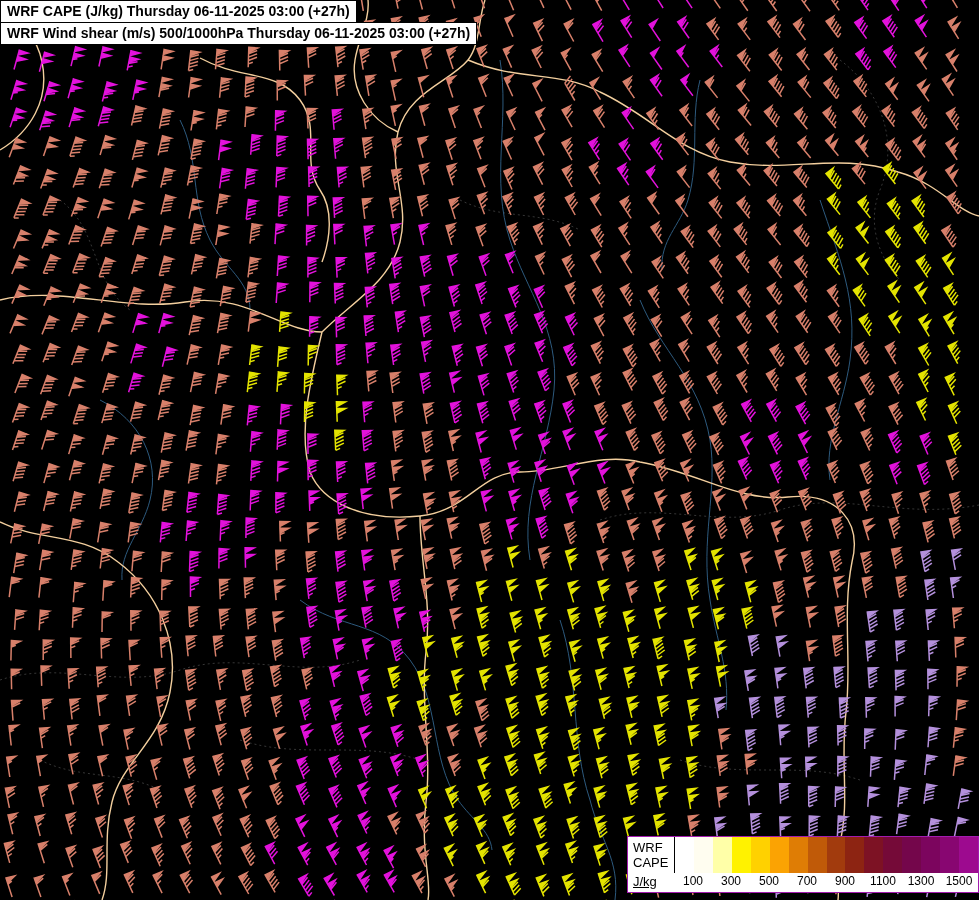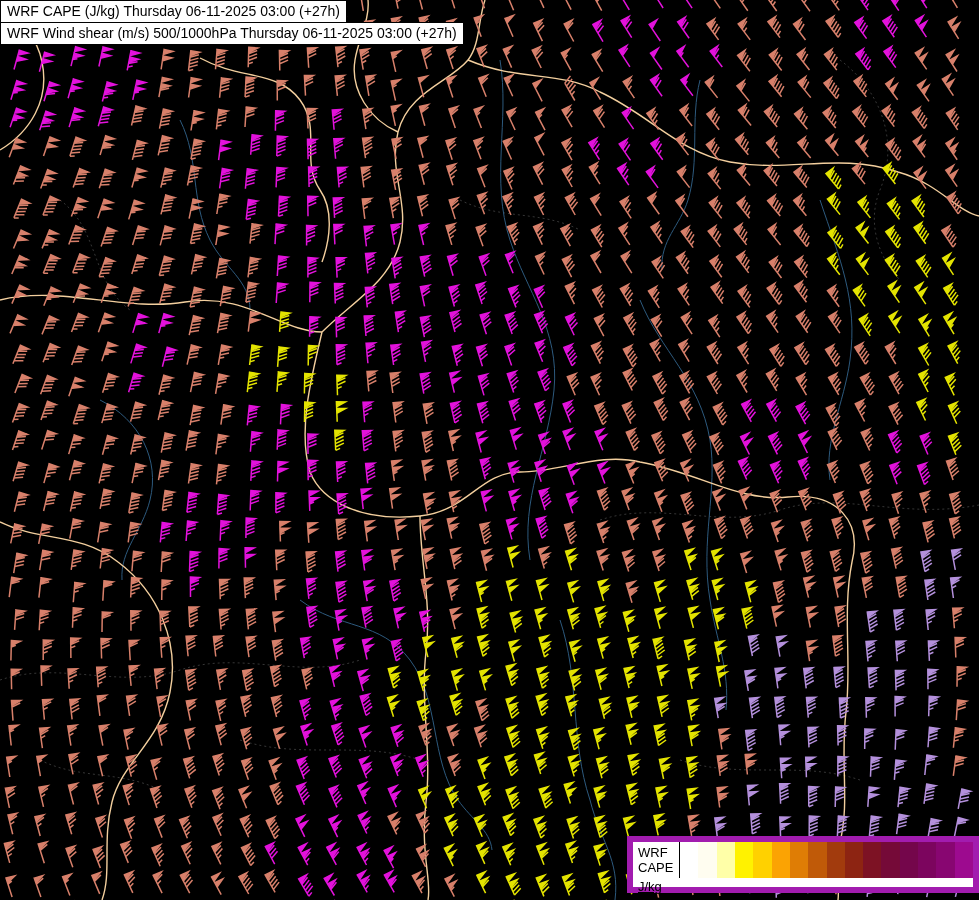--- a/index.html
+++ b/index.html
@@ -4,26 +4,26 @@
 <style>
   html,body{margin:0;padding:0;background:#000;}
   .stage{
     position:relative;width:979px;height:900px;overflow:hidden;
     background:#000;font-family:"Liberation Sans",sans-serif;
   }
   #map-svg{position:absolute;left:0;top:0;}
   .titles{position:absolute;top:0;left:0;z-index:5;}
   .title-line{
     display:table;background:#fff;color:#000;border:1px solid #000;
-    padding:2px 6px;font-size:14px;line-height:17px;white-space:nowrap;
+    padding:2px 6px;font-size:14px;line-height:17px;white-space:nowrap;font-weight:bold;
   }
   .title-line + .title-line{margin-top:-1px;}
   .legend{
     position:absolute;right:0;bottom:7px;width:352px;height:57px;z-index:5;
-    background:#fff;border:6px solid #a21caf;box-sizing:border-box;
+    background:#fff;border:1px solid #a21caf;box-sizing:border-box;
     display:grid;grid-template-columns:46px 1fr;grid-template-rows:36px 17px;
     color:#000;
     margin-top:12px;
   }
   .legend-model-labels{
     display:flex;flex-direction:column;justify-content:center;
     padding-left:5px;font-size:13px;line-height:15px;
   }
   .legend-bar{display:flex;border-left:1px solid #000;}
   .legend-cell{flex:1;}
@@ -1143,15 +1143,25 @@
         <div class="legend-cell" style="background: rgb(162, 59, 13);"></div>
         <div class="legend-cell" style="background: rgb(141, 36, 18);"></div>
         <div class="legend-cell" style="background: rgb(125, 18, 36);"></div>
         <div class="legend-cell" style="background: rgb(117, 10, 56);"></div>
         <div class="legend-cell" style="background: rgb(116, 6, 75);"></div>
         <div class="legend-cell" style="background: rgb(124, 5, 94);"></div>
         <div class="legend-cell" style="background: rgb(136, 6, 113);"></div>
         <div class="legend-cell" style="background: rgb(157, 10, 143);"></div>
       </div>
     <div class="legend-unit">J/kg</div>
+    <div class="legend-ticks">
+        <span class="legend-tick" style="left: 6.25%;">100</span>
+        <span class="legend-tick" style="left: 18.75%;">300</span>
+        <span class="legend-tick" style="left: 31.25%;">500</span>
+        <span class="legend-tick" style="left: 43.75%;">700</span>
+        <span class="legend-tick" style="left: 56.25%;">900</span>
+        <span class="legend-tick" style="left: 68.75%;">1100</span>
+        <span class="legend-tick" style="left: 81.25%;">1300</span>
+        <span class="legend-tick" style="left: 93.75%;">1500</span>
+      </div>
   </div>
 
 </div>
 
 </body></html>

